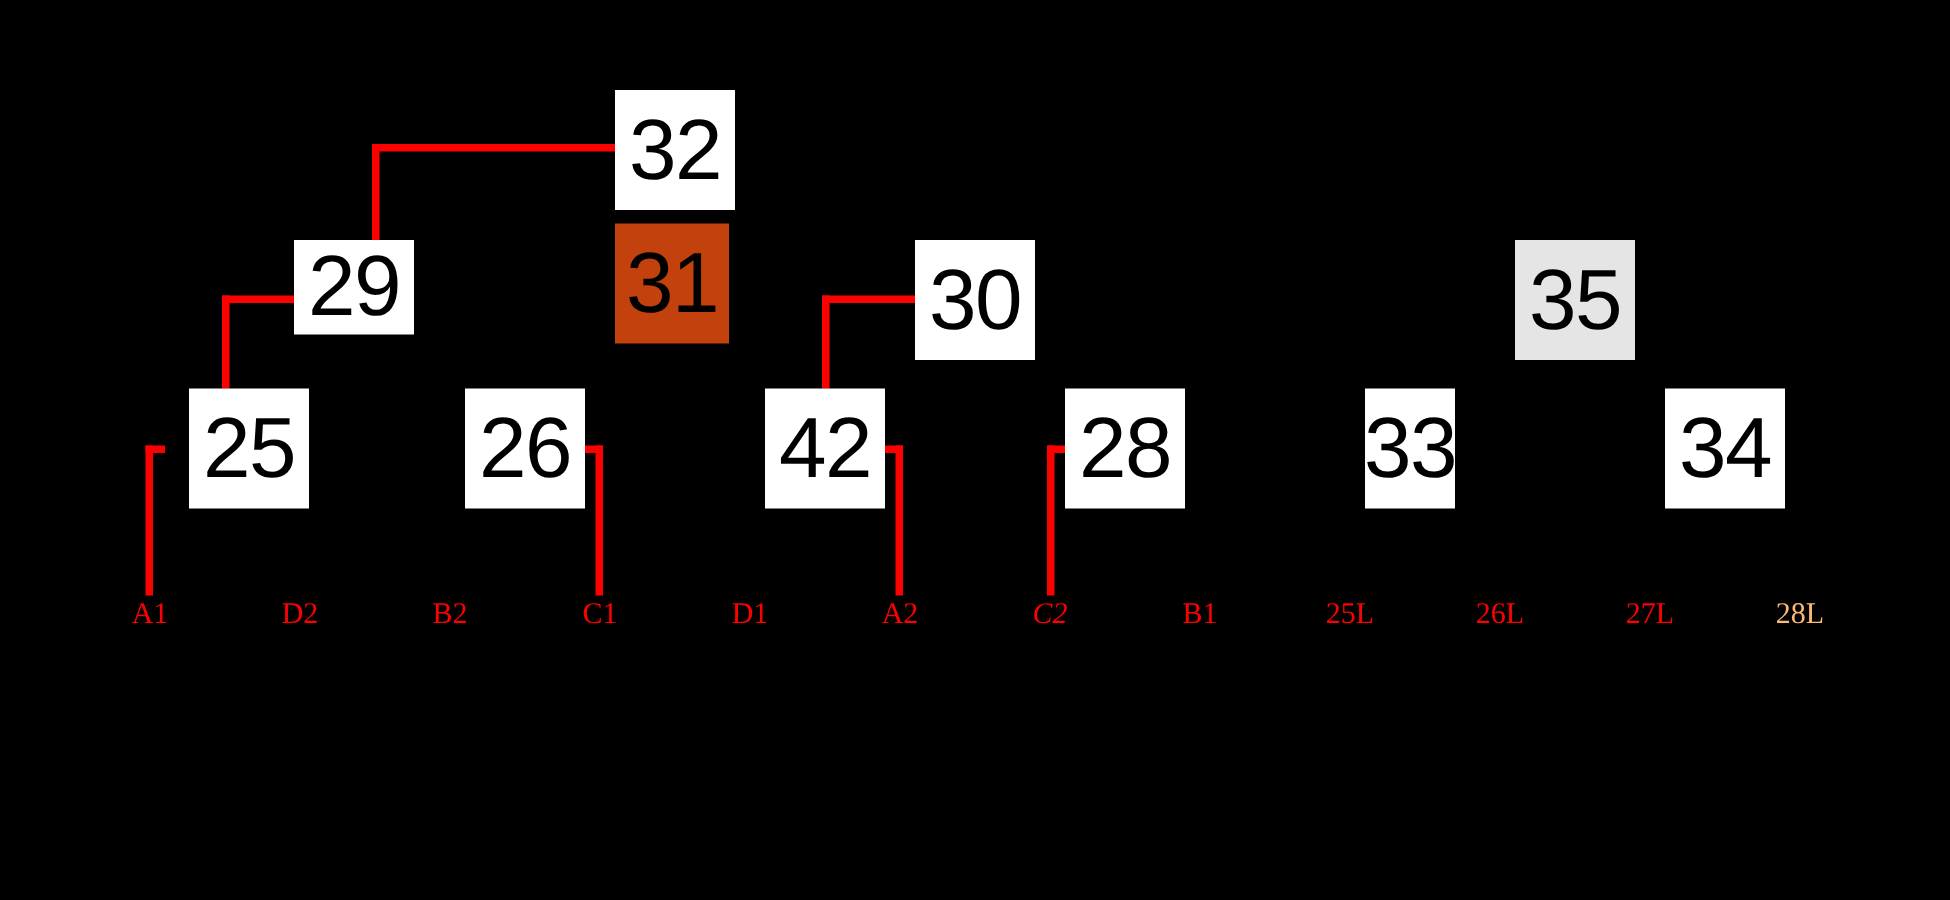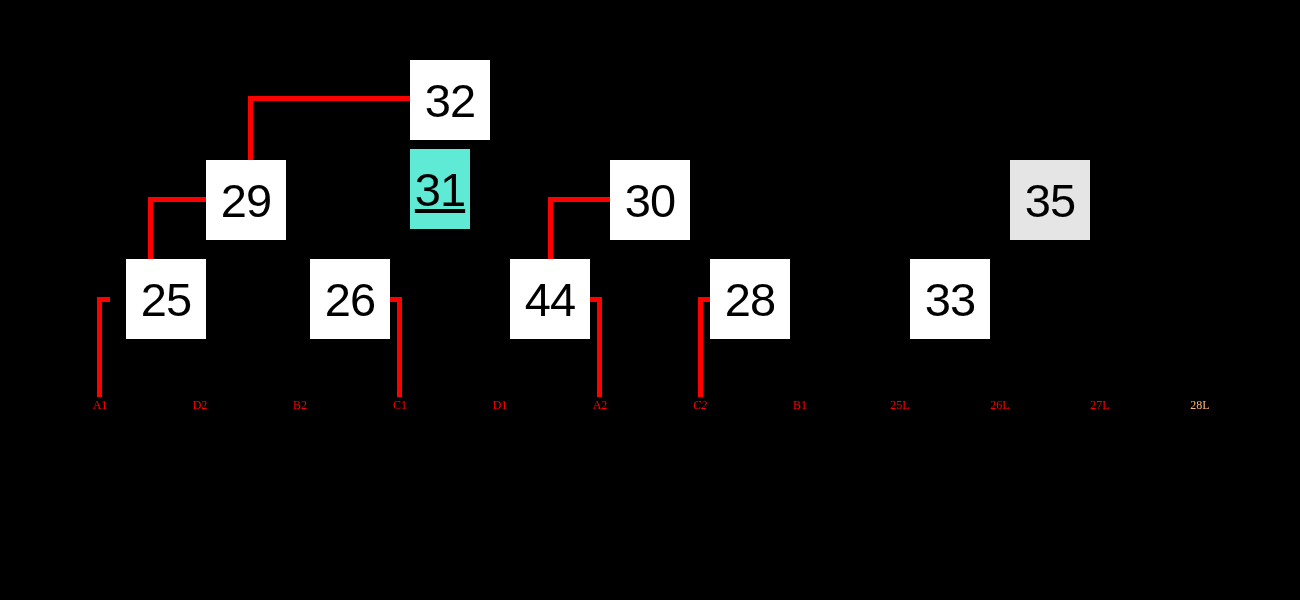--- a/index.html
+++ b/index.html
@@ -20,35 +20,35 @@
     width: 80px;
     height: 80px;
     background: #ffffff;
     display: flex;
     align-items: center;
     justify-content: center;
     z-index: 2;
   }
   .match-box span {
     font-family: "Liberation Sans", sans-serif;
-    font-size: 47px;
+    font-size: 57px;
     line-height: 1;
     color: #000000;
     letter-spacing: -1px;
   }
   .wire {
     position: absolute;
     background: #ff0000;
     z-index: 1;
   }
   .slot-label {
     position: absolute;
     transform: translateX(-50%);
     font-family: "Liberation Serif", "DejaVu Serif", serif;
-    font-size: 12px;
+    font-size: 20px;
     line-height: 1;
     color: #ff0000;
     white-space: nowrap;
     z-index: 1;
   }
 </style>
 </head>
 <body>
 
 <div id="stage" style="width: 1300px; height: 600px; background: rgb(0, 0, 0);">
@@ -62,46 +62,49 @@
     <div class="wire" style="left: 97px; top: 297px; width: 5px; height: 100px; background: rgb(255, 0, 0);"></div>
     <div class="wire" style="left: 390px; top: 297px; width: 12px; height: 5px; background: rgb(255, 0, 0);"></div>
     <div class="wire" style="left: 397px; top: 297px; width: 5px; height: 100px; background: rgb(255, 0, 0);"></div>
     <div class="wire" style="left: 590px; top: 297px; width: 12px; height: 5px; background: rgb(255, 0, 0);"></div>
     <div class="wire" style="left: 597px; top: 297px; width: 5px; height: 100px; background: rgb(255, 0, 0);"></div>
     <div class="wire" style="left: 698px; top: 297px; width: 12px; height: 5px; background: rgb(255, 0, 0);"></div>
     <div class="wire" style="left: 698px; top: 297px; width: 5px; height: 100px; background: rgb(255, 0, 0);"></div>
     <div class="match-box" style="left: 410px; top: 60px; width: 80px; height: 80px; background: rgb(255, 255, 255);">
       <span style="color: rgb(0, 0, 0);">32</span>
     </div>
-    <div class="match-box" style="left: 410px; top: 149px; width: 60px; height: 80px; background: #5eead4; text-decoration: underline;">
+    <div class="match-box" style="left: 410px; top: 149px; width: 76px; height: 80px; background: #c2410c;">
       <span style="color: rgb(0, 0, 0);">31</span>
     </div>
-    <div class="match-box" style="left: 206px; top: 160px; width: 80px; height: 80px; background: rgb(255, 255, 255);">
+    <div class="match-box" style="left: 196px; top: 160px; width: 80px; height: 63px; background: rgb(255, 255, 255);">
       <span style="color: rgb(0, 0, 0);">29</span>
     </div>
     <div class="match-box" style="left: 610px; top: 160px; width: 80px; height: 80px; background: rgb(255, 255, 255);">
       <span style="color: rgb(0, 0, 0);">30</span>
     </div>
     <div class="match-box" style="left: 1010px; top: 160px; width: 80px; height: 80px; background: #e5e5e5;">
       <span style="color: rgb(0, 0, 0);">35</span>
     </div>
     <div class="match-box" style="left: 126px; top: 259px; width: 80px; height: 80px; background: rgb(255, 255, 255);">
       <span style="color: rgb(0, 0, 0);">25</span>
     </div>
     <div class="match-box" style="left: 310px; top: 259px; width: 80px; height: 80px; background: rgb(255, 255, 255);">
       <span style="color: rgb(0, 0, 0);">26</span>
     </div>
     <div class="match-box" style="left: 510px; top: 259px; width: 80px; height: 80px; background: rgb(255, 255, 255);">
-      <span style="color: rgb(0, 0, 0);">44</span>
+      <span style="color: rgb(0, 0, 0);">42</span>
     </div>
     <div class="match-box" style="left: 710px; top: 259px; width: 80px; height: 80px; background: rgb(255, 255, 255);">
       <span style="color: rgb(0, 0, 0); text-align: center;">28</span>
     </div>
-    <div class="match-box" style="left: 910px; top: 259px; width: 80px; height: 80px; background: rgb(255, 255, 255);">
+    <div class="match-box" style="left: 910px; top: 259px; width: 60px; height: 80px; background: rgb(255, 255, 255);">
       <span style="color: rgb(0, 0, 0);">33</span>
+    </div>
+    <div class="match-box" style="left: 1110px; top: 259px; width: 80px; height: 80px; background: rgb(255, 255, 255);">
+      <span style="color: rgb(0, 0, 0);">34</span>
     </div>
     <div class="slot-label" style="left: 100px; top: 399px; color: rgb(255, 0, 0);">A1</div>
     <div class="slot-label" style="left: 200px; top: 399px; color: rgb(255, 0, 0);">D2</div>
     <div class="slot-label" style="left: 300px; top: 399px; color: rgb(255, 0, 0);">B2</div>
     <div class="slot-label" style="left: 400px; top: 399px; color: rgb(255, 0, 0);">C1</div>
     <div class="slot-label" style="left: 500px; top: 399px; color: rgb(255, 0, 0);">D1</div>
     <div class="slot-label" style="left: 600px; top: 399px; color: rgb(255, 0, 0);">A2</div>
     <div class="slot-label" style="left: 700px; top: 399px; color: rgb(255, 0, 0); font-style: italic;">C2</div>
     <div class="slot-label" style="left: 800px; top: 399px; color: rgb(255, 0, 0);">B1</div>
     <div class="slot-label" style="left: 900px; top: 399px; color: rgb(255, 0, 0);">25L</div>

